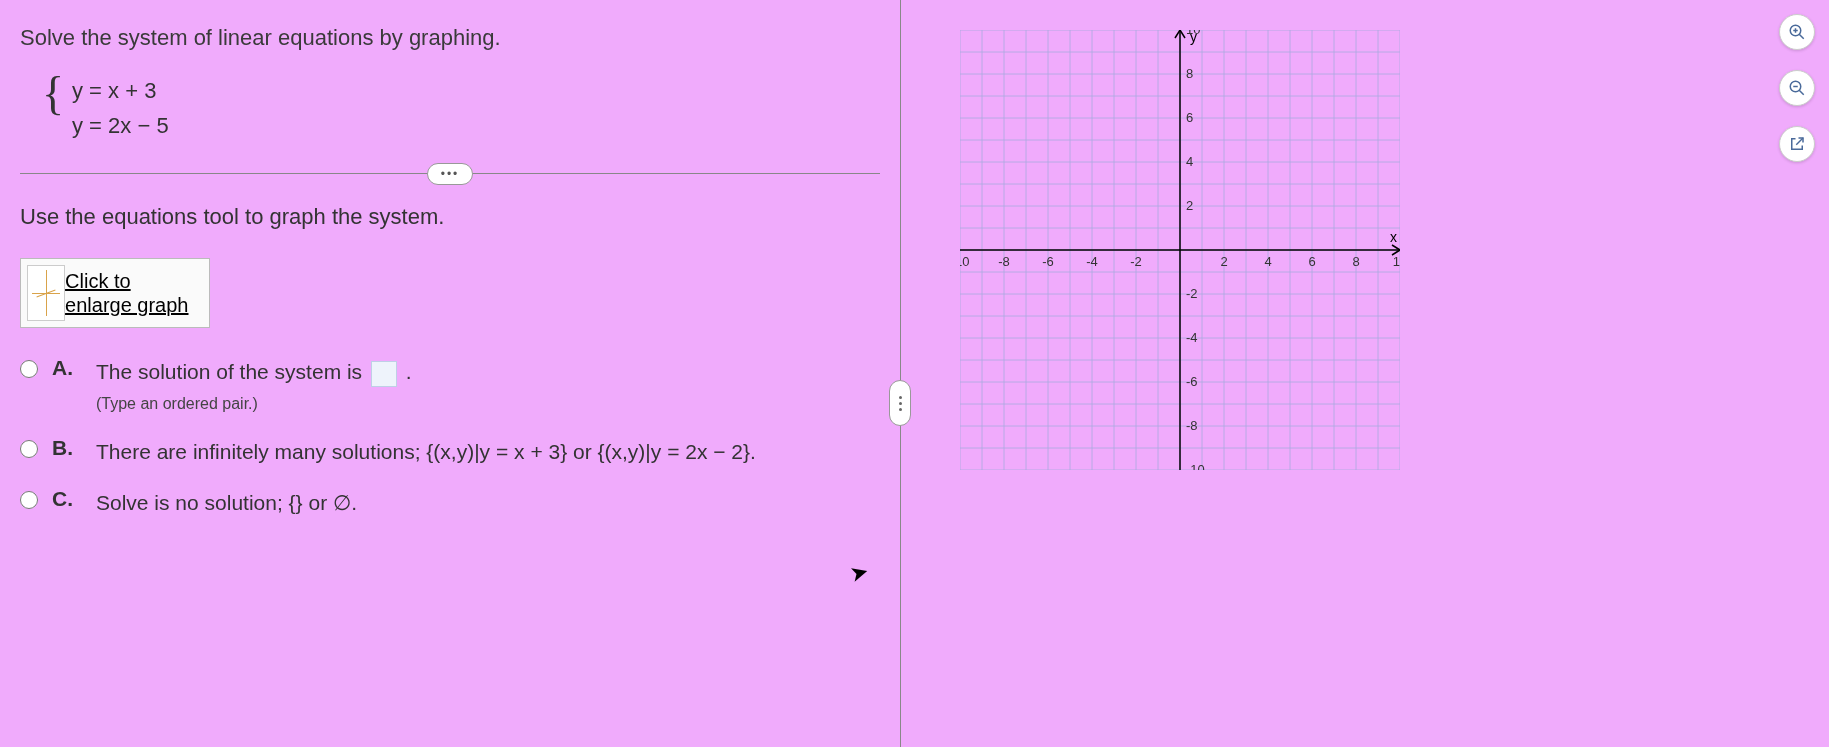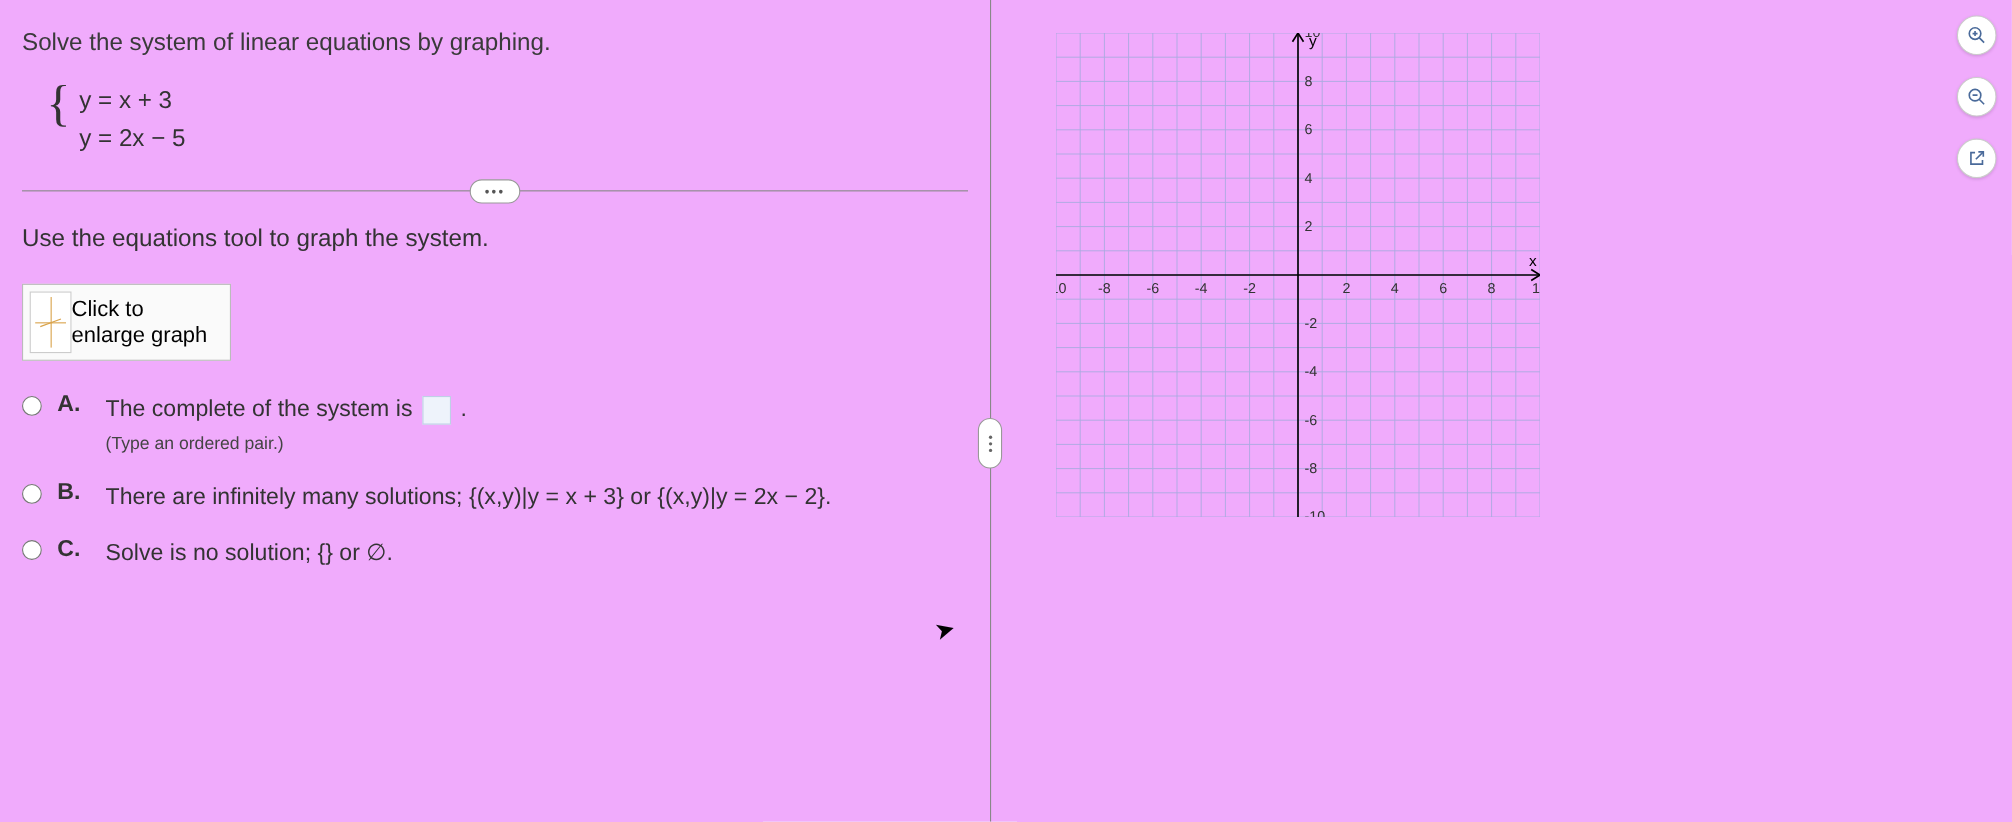--- a/index.html
+++ b/index.html
@@ -67,20 +67,21 @@
   .instr { font-size: 22px; margin-bottom: 28px; }
   .enlarge-btn {
     display: flex;
     align-items: center;
     border: 1px solid #bbb;
     background: #fafafa;
     padding: 6px 14px 6px 6px;
     cursor: pointer;
     margin-bottom: 28px;
     width: 190px;
+    text-decoration: underline;
   }
   .enlarge-btn .thumb {
     width: 56px; height: 56px;
     background: #fff;
     border: 1px solid #ccc;
     position: relative;
   }
   .thumb::before, .thumb::after {
     content: "";
     position: absolute;
@@ -202,21 +203,21 @@
           <span class="diag"></span>
         </span>
       <span class="lbl">Click to enlarge graph</span>
     </button>
 
 
     <div class="choice">
       <input type="radio" name="ans" style="">
       <span class="letter">A.</span>
       <span class="text">
-        <span>The complete of the system is </span>
+        <span>The solution of the system is </span>
         <input class="ans-box" style="">
         <span>.</span>
         <div class="hint">(Type an ordered pair.)</div>
       </span>
     </div>
 
     <div class="choice">
       <input type="radio" name="ans" style="">
       <span class="letter">B.</span>
       <span class="text">There are infinitely many solutions; {(x,y)|y = x + 3} or {(x,y)|y = 2x − 2}.</span>

